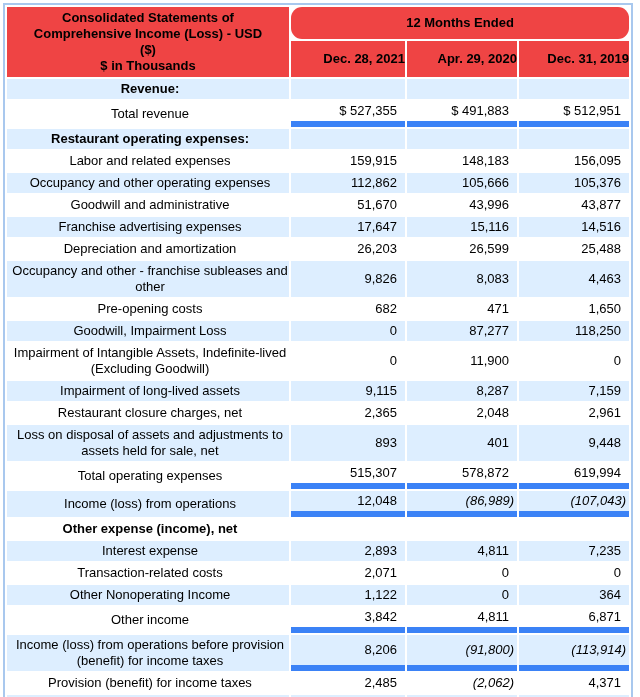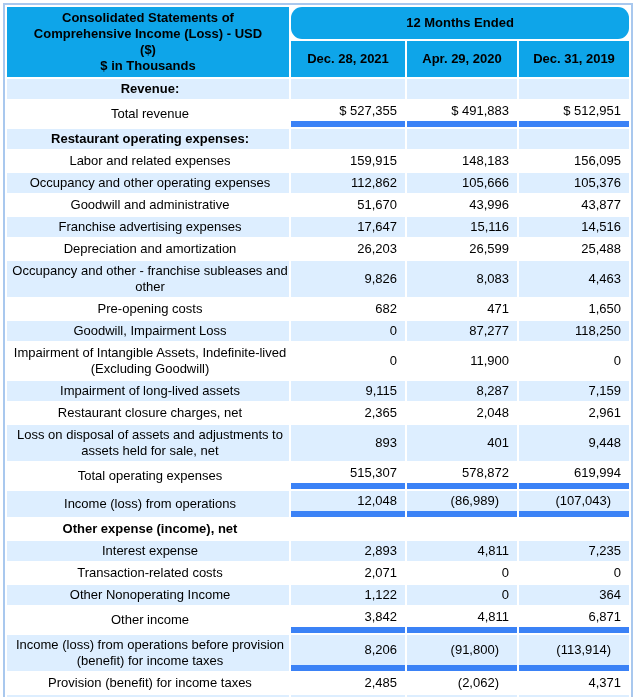--- a/index.html
+++ b/index.html
@@ -27,37 +27,37 @@
 
   th, td {
     font-size: 13px;
     line-height: 16px;
     color: #000000;
     padding: 2px 0;
     vertical-align: middle;
     overflow: hidden;
   }
   .hdr {
-    background: #0ea5e9;
+    background: #ef4444;
     font-weight: bold;
     text-align: center;
     margin-left: 20px;
   }
   th.period { height: 28px; border-radius: 11px; }
-  th.datecol { height: 32px; }
+  th.datecol { height: 32px; text-align: right; }
   td.title-cell { padding: 2px 4px; }
   .title-line { text-align: center; font-weight: bold; }
 
   tr.shade td { background: #ddeeff; }
   tr.plain td { background: #ffffff; margin-top: 20px; }
 
   td.lbl { padding-left: 4px; text-align: center; }
   tr.section td.lbl { font-weight: bold; }
   td.val { text-align: right; padding-right: 8px; }
-  td.val.neg { padding-right: 18px; }
+  td.val.neg { padding-right: 3px; font-style: italic; }
   td.val.total { border-bottom: 6px solid #3b82f6; }
 </style>
 </head>
 <body>
 
 <table class="report">
   <colgroup>
     <col class="c-label">
       <col class="c-v1">
       <col class="c-v2">

